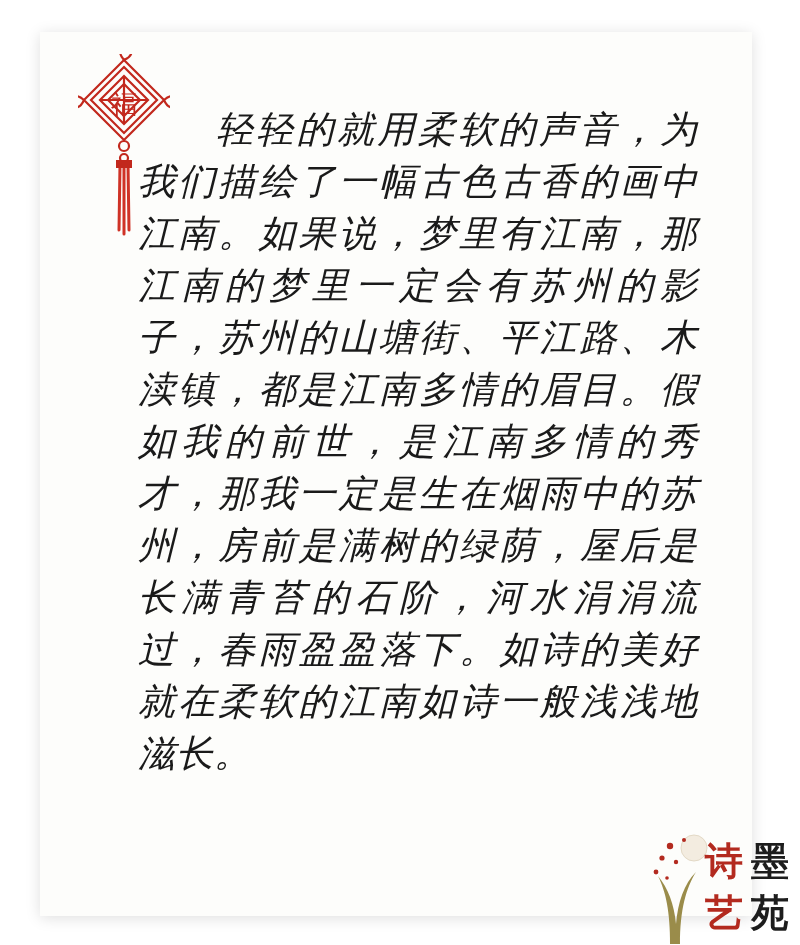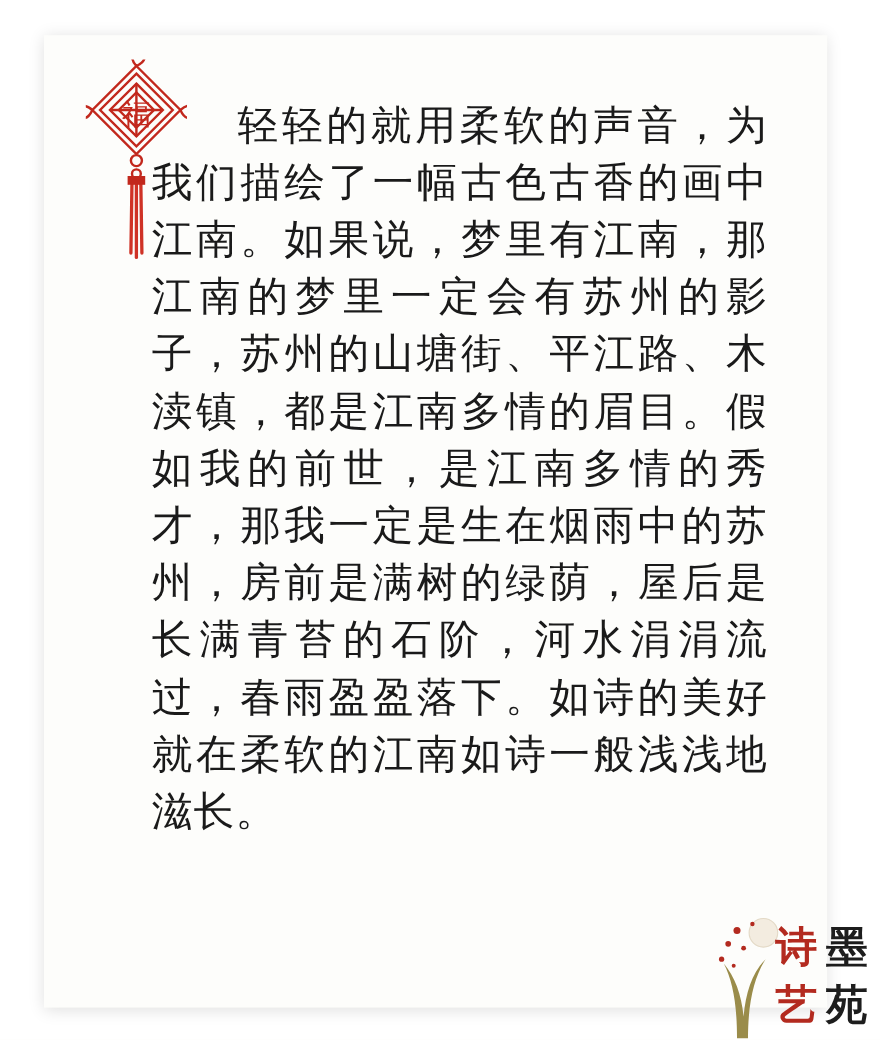--- a/index.html
+++ b/index.html
@@ -36,30 +36,31 @@
     top: 22px;
     width: 92px;
     height: 190px;
   }
   .knot svg { display: block; }
 
   
   .body-text {
     position: absolute;
     left: 98px;
-    top: 56px;
+    top: 72px;
     width: 560px;
     font-family: "DejaVu Sans", sans-serif;
     font-size: 37px;
     line-height: 52px;
     letter-spacing: 1px;
     color: #1a1a1a;
     text-align: justify;
     text-indent: 78px;
     font-weight: 400;
+    font-style: italic;
   }
 
   
   .seal {
     position: absolute;
     left: 600px;
     top: 800px;
     width: 150px;
     height: 115px;
   }

